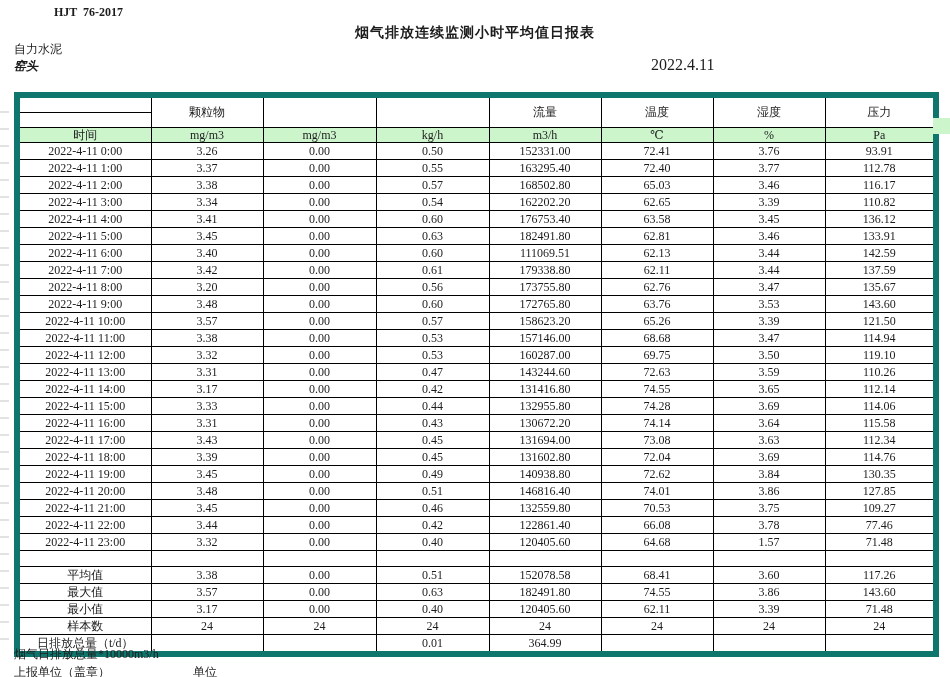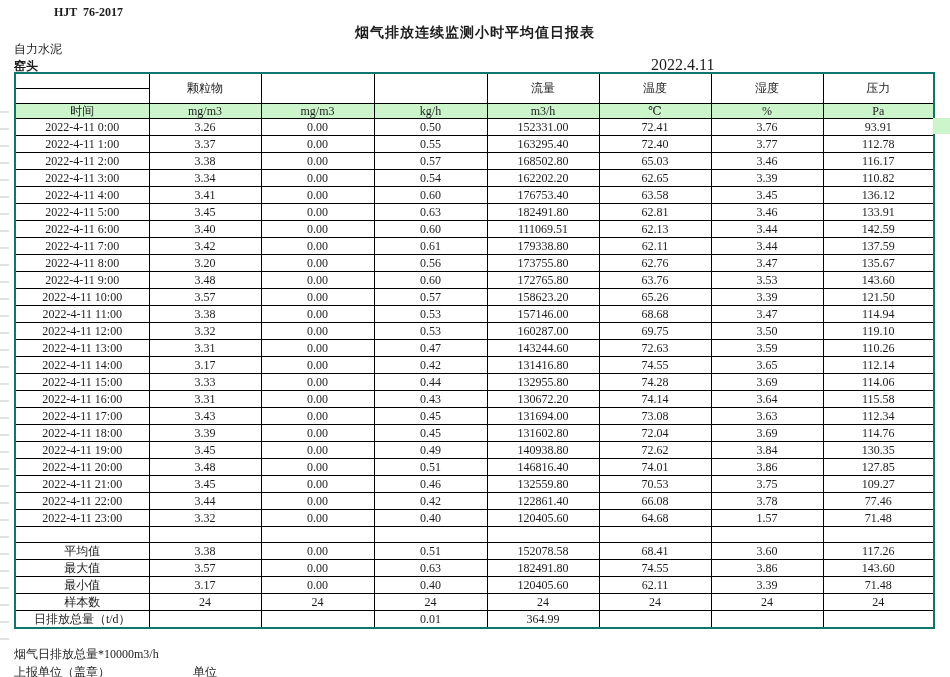--- a/index.html
+++ b/index.html
@@ -5,27 +5,27 @@
   html,body{margin:0;padding:0;}
   body{
     width:950px;height:677px;position:relative;background:#ffffff;
     font-family:"Liberation Serif","DejaVu Serif",serif;color:#1c1c1c;
     overflow:hidden;
   }
   .abs{position:absolute;}
   #std-code{left:14px;top:5px;font-size:12px;font-weight:bold;white-space:pre;margin-left:40px;}
   #report-title{left:0;top:24px;width:950px;text-align:center;font-size:14px;font-weight:bold;letter-spacing:1px;}
   #company-name{left:14px;top:41px;font-size:12px;font-weight:normal;}
-  #location-name{left:14px;top:58px;font-size:12px;font-weight:bold;}
+  #location-name{left:14px;top:58px;font-size:12px;font-weight:bold;font-style:italic;}
   #report-date{left:651px;top:56px;font-size:16px;}
 
   table#report-table{
-    position:absolute;left:14px;top:72px;width:919px;
+    position:absolute;left:14px;top:92px;width:919px;
     border-collapse:collapse;table-layout:fixed;
-    border:2px solid #0f766e;
+    border:6px solid #0f766e;
   }
   #report-table td{
     border:1px solid #000;
     text-align:center;vertical-align:middle;
     font-size:12px;padding:0;line-height:1.05;
     white-space:nowrap;overflow:hidden;
   }
   tr.hrow td{height:14px;}
   tr.units td{height:14px;background:var(--green,#ccf5cc);}
   tr.data-row td{height:16px;}

